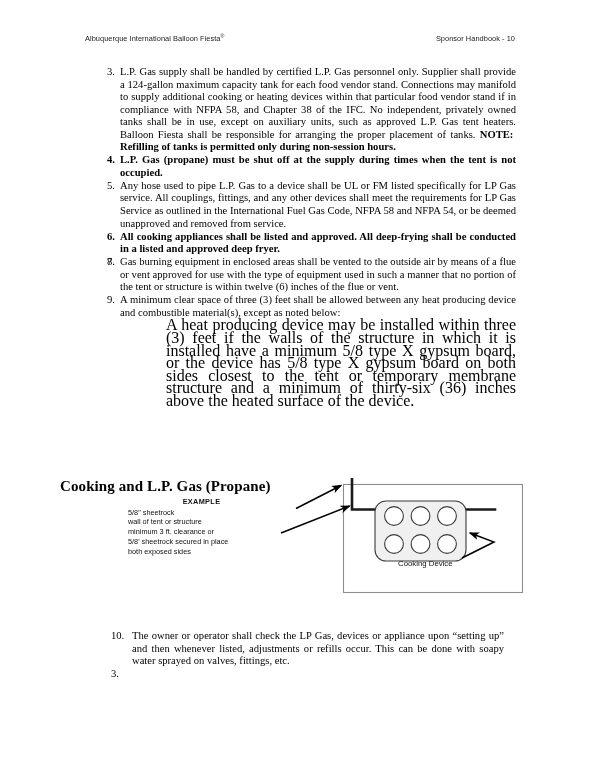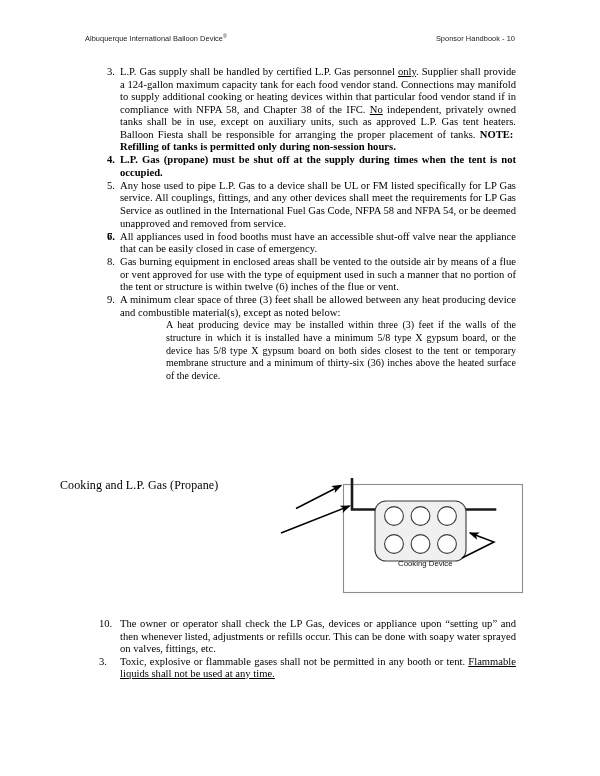--- a/index.html
+++ b/index.html
@@ -65,44 +65,44 @@
     position: absolute;
     left: 0;
     top: 0;
     width: 16px;
     text-align: right;
     font-size: 10.6px;
     line-height: 12.55px;
   }
   li.bold, li.bold > .num { font-weight: bold; }
   .b { font-weight: bold; }
-  .u { text-decoration: underline; }
+  .u { }
   .subpara {
     margin-top: 0px;
     padding-left: 46px;
     text-align: justify;
     text-justify: inter-word;
-    font-size: 10px;
+    font-size: 16px;
     line-height: 12.55px;
   }
 
   
   .figure-section {
     position: absolute;
     top: 478px;
     left: 0;
     width: 600px;
     height: 125px;
   }
   .section-heading {
     position: absolute;
     top: 0px;
     left: 60px;
-    font-size: 12px;
-    font-weight: normal;
+    font-size: 15px;
+    font-weight: bold;
     letter-spacing: 0.1px;
     white-space: nowrap;
   }
   .example-block {
     position: absolute;
     top: 19px;
     left: 128px;
     width: 165px;
     font-family: "Liberation Sans", "DejaVu Sans", sans-serif;
     font-size: 7.3px;
@@ -128,21 +128,21 @@
 
   
   .bottom-block {
     position: absolute;
     top: 618px;
     left: 99px;
     width: 417px;
   }
   ol.tail-list {
     list-style: none;
-    margin: 0;
+    margin: 12px;
     padding: 0;
   }
   ol.tail-list > li {
     position: relative;
     padding-left: 21px;
     font-size: 10.6px;
     line-height: 12.55px;
     text-align: justify;
     text-justify: inter-word;
   }
@@ -155,40 +155,48 @@
     font-size: 10.6px;
     line-height: 12.55px;
   }
 </style>
 </head>
 <body>
 
 <div class="page">
 
   <div class="running-header">
-    <div class="hdr-left"><span>Albuquerque International Balloon Device</span><span class="sup">®</span></div>
+    <div class="hdr-left"><span>Albuquerque International Balloon Fiesta</span><span class="sup">®</span></div>
     <div class="hdr-right">Sponsor Handbook - 10</div>
   </div>
 
   <div class="body-block">
     <ol class="main-list" id="main-list">
         <li><span class="num">3.</span><span>L.P. Gas supply shall be handled by certified L.P. Gas personnel <span class="u">only</span>. Supplier shall provide a 124-gallon maximum capacity tank for each food vendor stand. Connections may manifold to supply additional cooking or heating devices within that particular food vendor stand if in compliance with NFPA 58, and Chapter 38 of the IFC. <span class="u">No</span> independent, privately owned tanks shall be in use, except on auxiliary units, such as approved L.P. Gas tent heaters. Balloon Fiesta shall be responsible for arranging the proper placement of tanks. <span class="b">NOTE:&nbsp; Refilling of tanks is permitted only during non-session hours.</span></span></li>
         <li class="bold"><span class="num">4.</span><span>L.P. Gas (propane) must be shut off at the supply during times when the tent is not occupied.</span></li>
         <li><span class="num">5.</span><span>Any hose used to pipe L.P. Gas to a device shall be UL or FM listed specifically for LP Gas service. All couplings, fittings, and any other devices shall meet the requirements for LP Gas Service as outlined in the International Fuel Gas Code, NFPA 58 and NFPA 54, or be deemed unapproved and removed from service.</span></li>
-        <li class="bold"><span class="num">6.</span></li>
-        <li><span class="num">7.</span><span>All appliances used in food booths must have an accessible shut-off valve near the appliance that can be easily closed in case of emergency.</span></li>
+        <li class="bold"><span class="num">6.</span><span>All cooking appliances shall be listed and approved. All deep-frying shall be conducted in a listed and approved deep fryer.</span></li>
+        <li><span class="num">7.</span></li>
         <li><span class="num">8.</span><span>Gas burning equipment in enclosed areas shall be vented to the outside air by means of a flue or vent approved for use with the type of equipment used in such a manner that no portion of the tent or structure is within twelve (6) inches of the flue or vent.</span></li>
         <li><span class="num">9.</span><span>A minimum clear space of three (3) feet shall be allowed between any heat producing device and combustible material(s), except as noted below:</span><div class="subpara">A heat producing device may be installed within three (3) feet if the walls of the structure in which it is installed have a minimum 5/8 type X gypsum board, or the device has 5/8 type X gypsum board on both sides closest to the tent or temporary membrane structure and a minimum of thirty-six (36) inches above the heated surface of the device.</div></li>
       </ol>
   </div>
 
   <div class="figure-section">
 
     <div class="section-heading">Cooking and L.P. Gas (Propane)</div>
 
+    <div class="example-block">
+      <div class="example-title">EXAMPLE</div>
+      <div class="example-line">5/8" sheetrock</div>
+      <div class="example-line">wall of tent or structure</div>
+      <div class="example-line">minimum 3 ft. clearance or</div>
+      <div class="example-line">5/8' sheetrock secured in place</div>
+      <div class="example-line">both exposed sides</div>
+    </div>
 
     <svg class="figure-svg" viewBox="0 0 600 125">
       <defs>
         <marker id="arrowhead" markerWidth="7" markerHeight="7" refX="6" refY="2.6" orient="auto" markerUnits="strokeWidth">
           <path d="M0,0 L7,2.6 L0,5.2 L1.7,2.6 z" fill="#000000"></path>
         </marker>
       </defs>
 
       <rect x="343.5" y="484.5" width="179" height="108" transform="translate(0,-478)" fill="#ffffff" stroke="#8d8d8d" stroke-width="1.1"></rect>
 
@@ -211,17 +219,17 @@
 
       <polyline points="462,80 494,64 470,55" fill="none" stroke="#000000" stroke-width="1.5" stroke-linejoin="miter" marker-end="url(#arrowhead)"></polyline>
 
       <text x="398" y="88" font-family="Liberation Sans, DejaVu Sans, sans-serif" font-size="7.8" fill="#111111" id="device-label">Cooking Device</text>
     </svg>
   </div>
 
   <div class="bottom-block">
     <ol class="tail-list" id="tail-list">
         <li><span class="num">10.</span><span>The owner or operator shall check the LP Gas, devices or appliance upon “setting up” and then whenever listed, adjustments or refills occur. This can be done with soapy water sprayed on valves, fittings, etc.</span></li>
-        <li><span class="num">3.</span><span>Toxic, explosive or flammable gases shall not be permitted in any booth or tent. <span class="u">Flammable liquids shall not be used at any time.</span></span></li>
+        <li><span class="num">3.</span></li>
       </ol>
   </div>
 
 </div>
 
 </body></html>

